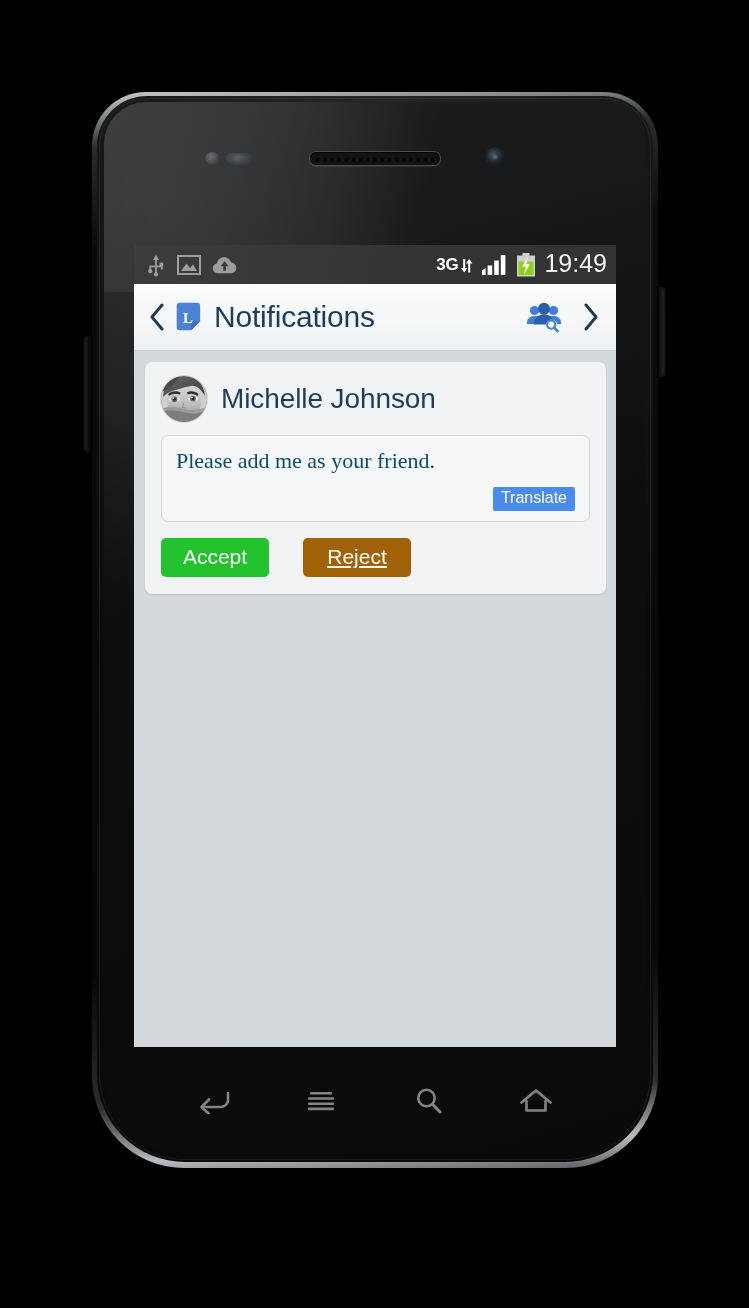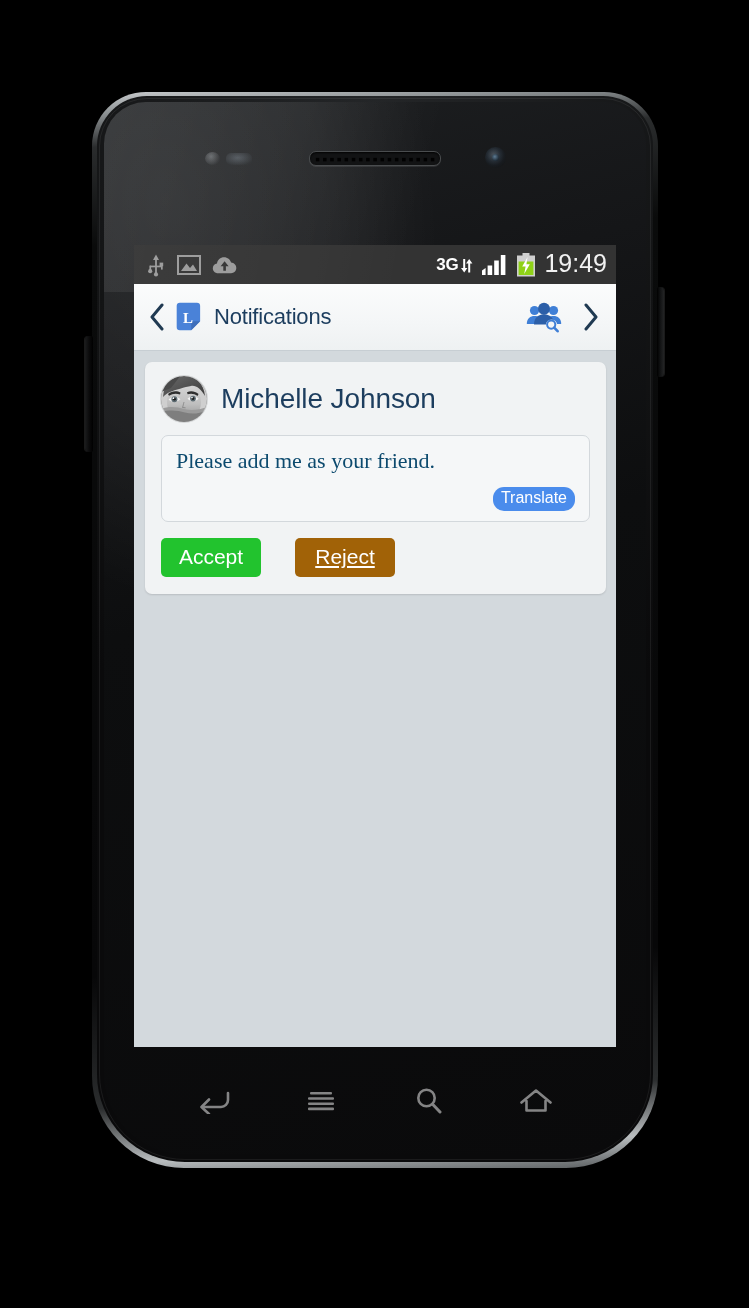--- a/index.html
+++ b/index.html
@@ -249,21 +249,21 @@
     cursor: pointer;
   }
   .ab-logo {
     width: 30px;
     height: 30px;
     margin-left: 2px;
     flex-shrink: 0;
     cursor: pointer;
   }
   .ab-title {
-    font-size: 22px;
+    font-size: 30px;
     color: #1c3d5e;
     margin-left: 12px;
     flex: 1;
     white-space: nowrap;
     letter-spacing: -0.2px;
   }
   .ab-find {
     width: 36px;
     height: 32px;
     margin-right: 18px;
@@ -333,39 +333,39 @@
   .translate-row {
     display: flex;
     justify-content: flex-end;
     margin-top: 13px;
   }
   .translate-btn {
     background: #4a8cec;
     color: #ffffff;
     font-size: 16px;
     padding: 2px 8px 3px 8px;
-    border-radius: 11px;
+    border-radius: 2px;
     line-height: 1.15;
     cursor: pointer;
     border: none;
     font-family: "Liberation Sans", sans-serif;
   }
 
   .actions {
     display: flex;
     gap: 34px;
   }
   .btn {
     border: none;
     color: #ffffff;
     font-size: 21px;
     font-family: "Liberation Sans", sans-serif;
     border-radius: 5px;
     padding: 7px 0 9px 0;
-    width: 100px;
+    width: 108px;
     text-align: center;
     cursor: pointer;
     line-height: 1.1;
   }
   .btn-accept { background: #22c32e; }
   .btn-reject { background: #a16207; text-decoration: underline; }
 
   
   .navbar {
     position: absolute;

